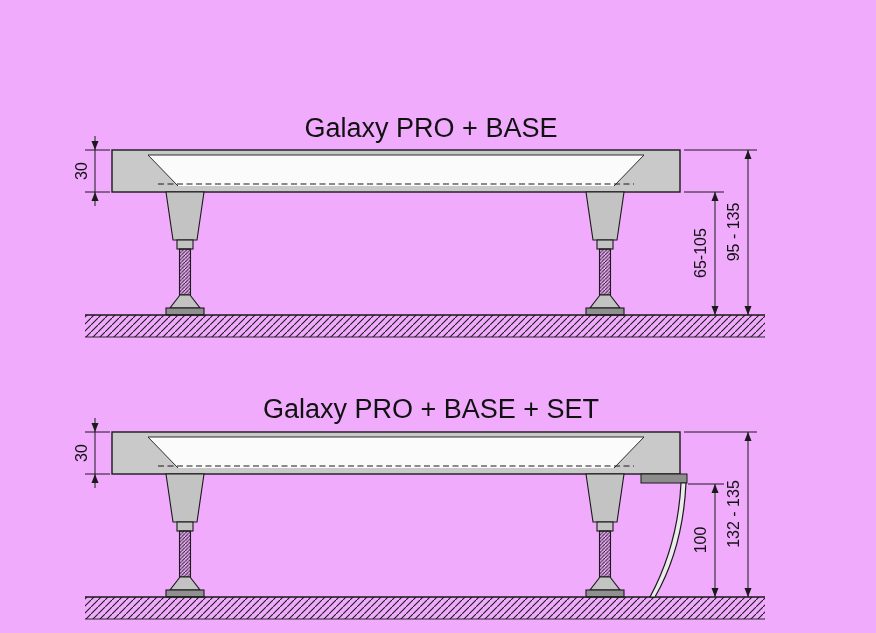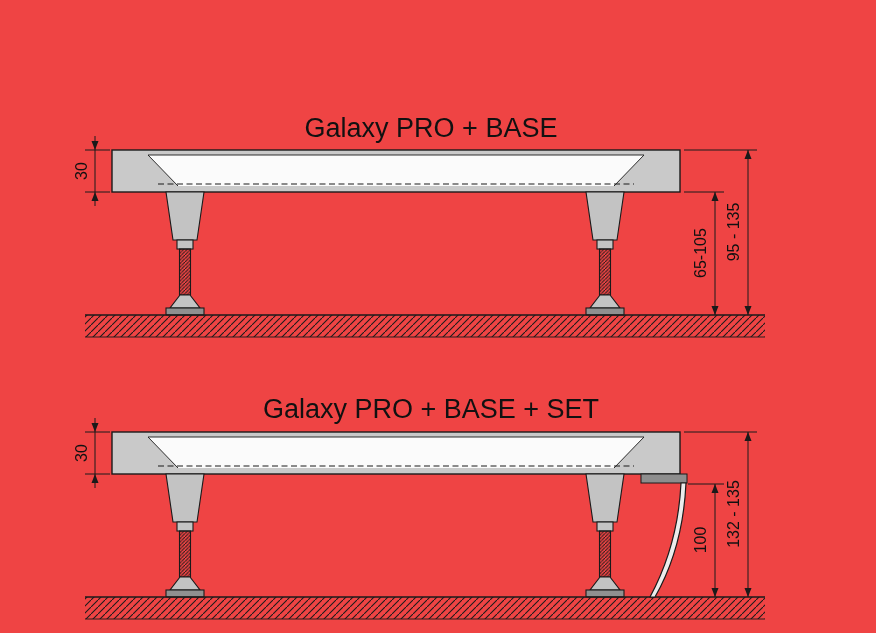--- a/index.html
+++ b/index.html
@@ -4,21 +4,21 @@
 <style>
   html, body {
     margin: 0;
     padding: 0;
     background: #ffffff;
     width: 876px;
     height: 633px;
     overflow: hidden;
     font-family: "Liberation Sans", sans-serif;
   }
-  .stage { position: relative; width: 876px; height: 633px; background:#ef4444; }
+  .stage { position: relative; width: 876px; height: 633px; background:#f0abfc; }
   svg { display: block; }
 
   .title {
     font-family: "Liberation Sans", sans-serif;
     font-size: 27px;
     fill: #111111;
     text-anchor: middle;
   }
   .dim-text {
     font-family: "Liberation Sans", sans-serif;

